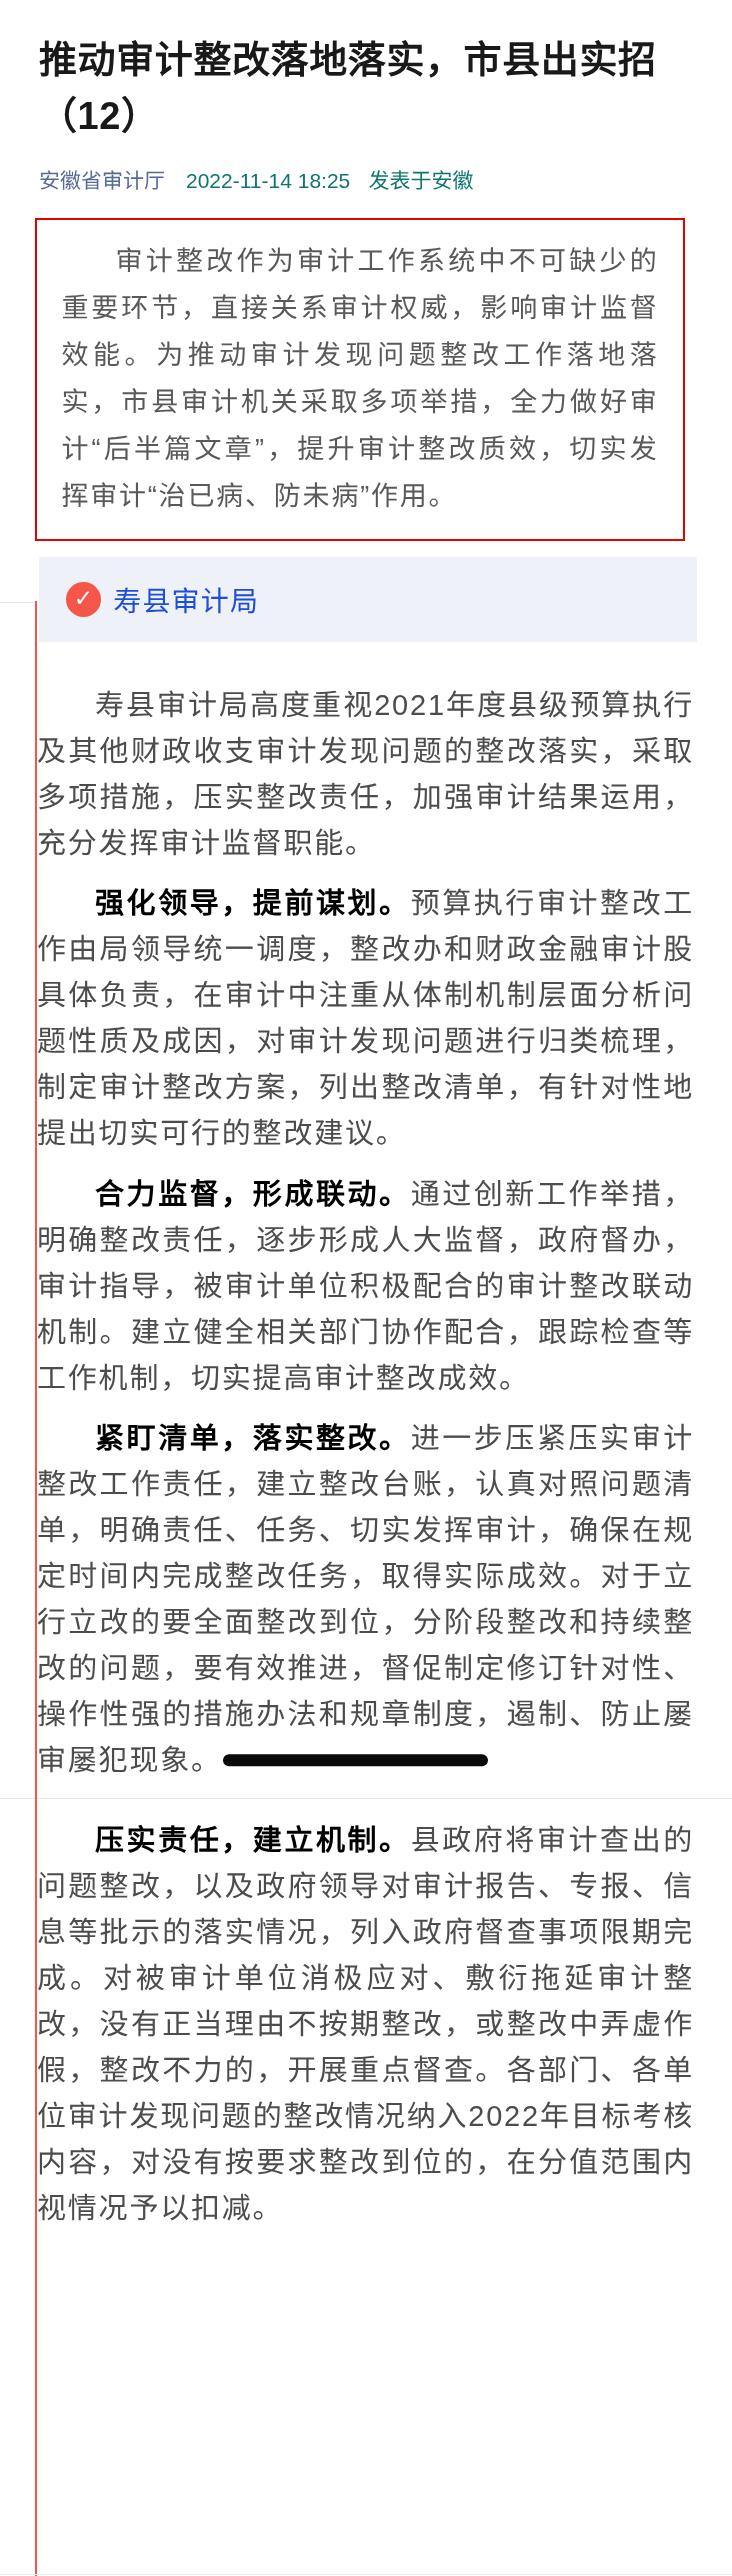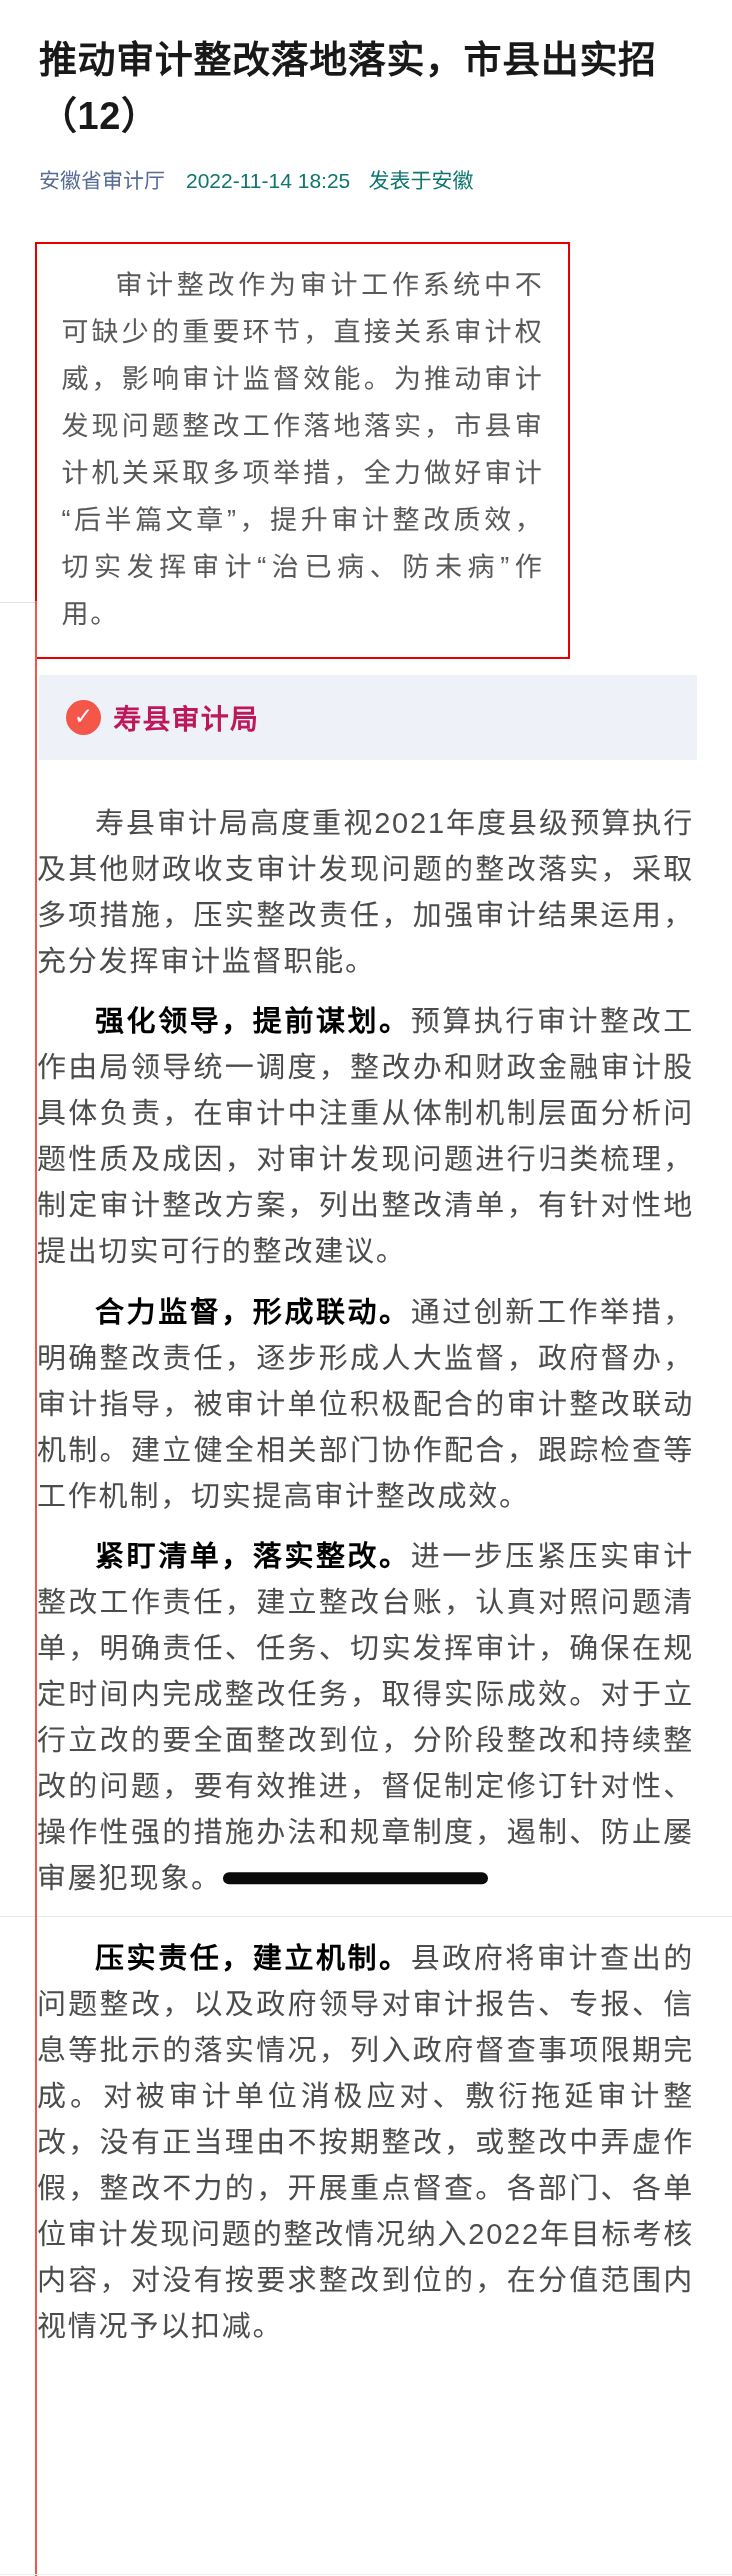--- a/index.html
+++ b/index.html
@@ -9,32 +9,32 @@
   
   .title{margin:32px 35px 0 39px;width:660px;
          font-size:38px;line-height:56px;font-weight:700;color:#191919;
          letter-spacing:0.6px;}
   .byline{display:flex;align-items:flex-end;margin:23px 35px 0 39px;
           font-size:21px;line-height:27px;white-space:nowrap;}
   .account{color:#576b95;margin-right:21px;cursor:pointer;}
   .meta{color:#0f766e;margin-right:18.3px;}
 
   
-  .intro-box{box-sizing:border-box;margin:48px 37px 0 35px;width:535px;
+  .intro-box{box-sizing:border-box;margin:24px 37px 0 35px;width:650px;
              border:2.4px solid #e60000;padding:18.3px 24.4px;}
   .intro-text{font-size:27px;line-height:47px;color:#595959;
               text-align:justify;text-indent:2em;letter-spacing:1.8px;}
 
   
   .section-band{box-sizing:border-box;margin:16px 35px 0 39px;width:658px;height:85px;
                 background:#eef1f8;display:flex;align-items:center;padding-left:27px;}
   .check-circle{width:35px;height:35px;border-radius:50%;background:#f4564a;
                 display:flex;align-items:center;justify-content:center;flex:0 0 auto;}
   .check-mark{color:#ffffff;font-size:23px;line-height:23px;font-weight:400;transform:translateY(-0.6px);}
-  .section-title{margin-left:12.2px;font-size:28px;font-weight:700;color:#be185d;letter-spacing:1.2px;}
+  .section-title{margin-left:12.2px;font-size:28px;font-weight:400;color:#1d4ed8;letter-spacing:1.2px;}
 
   
   .body-area{padding:40px 38px 0 37px;}
   .para{font-size:29px;line-height:46px;color:#4c4c4c;text-align:justify;
         text-indent:2em;letter-spacing:1.8px;margin:0 0 14.6px 0;}
   .para .lead{font-weight:700;color:#000000;}
   .black-bar{display:inline-block;width:265px;height:12.2px;border-radius:6.1px;
              background:#0a0a0a;vertical-align:baseline;margin-left:1.2px;transform:translateY(-3.7px);}
 
   

